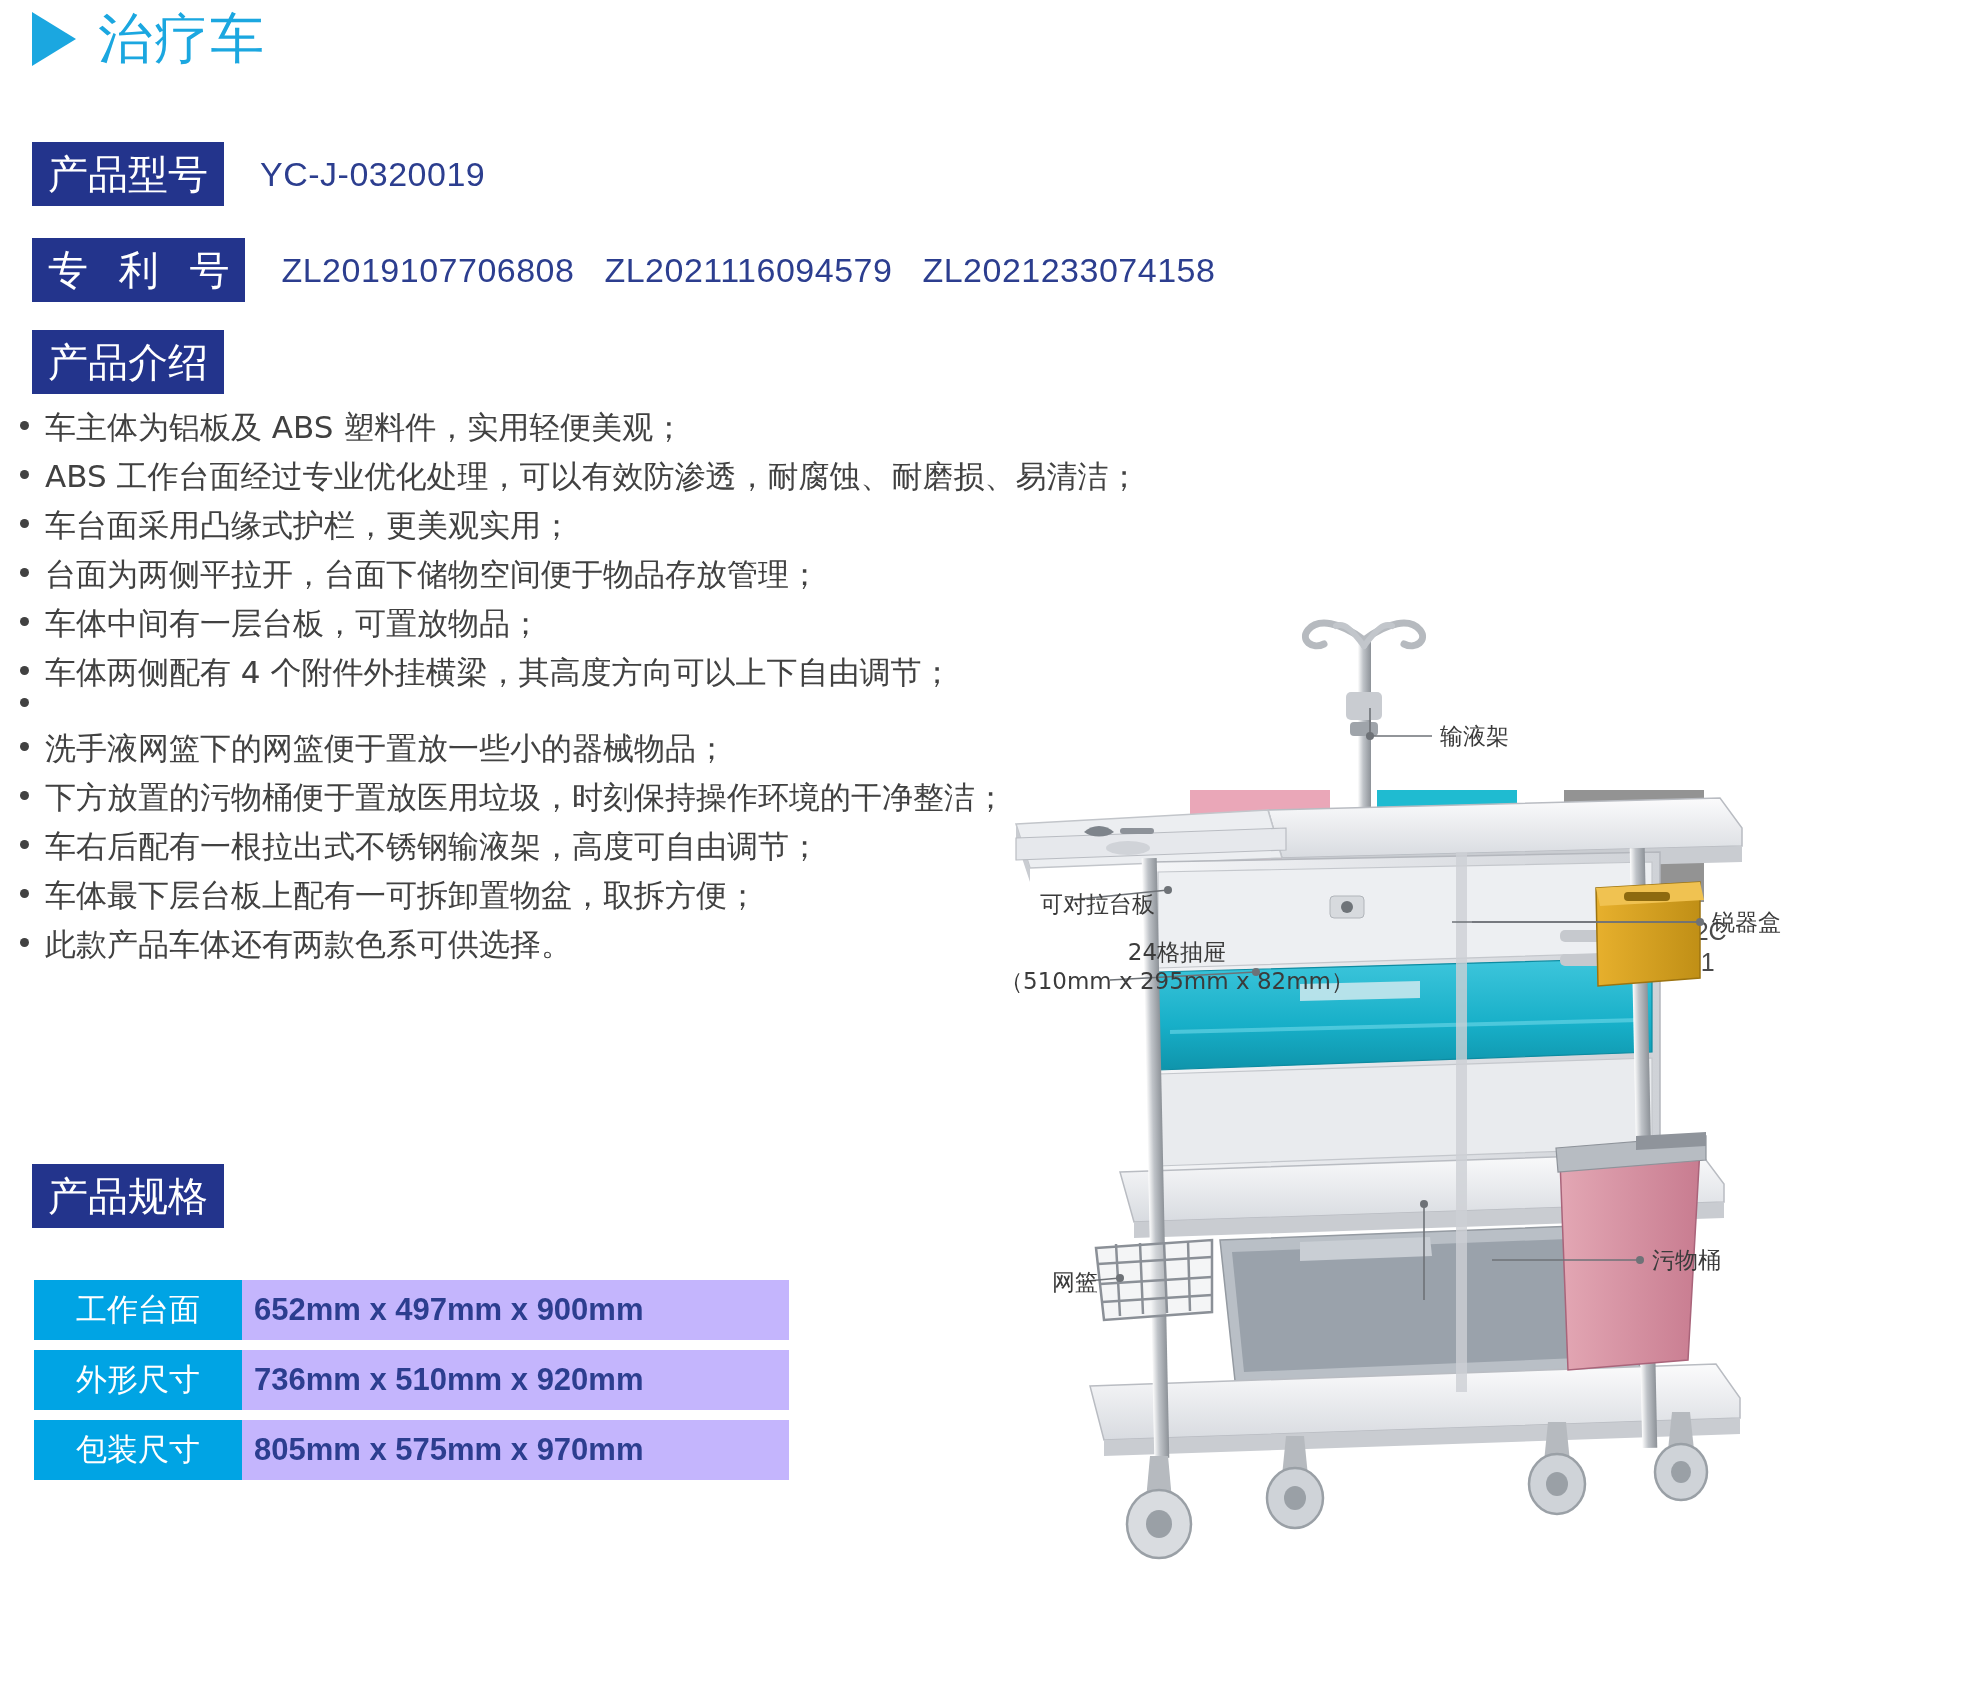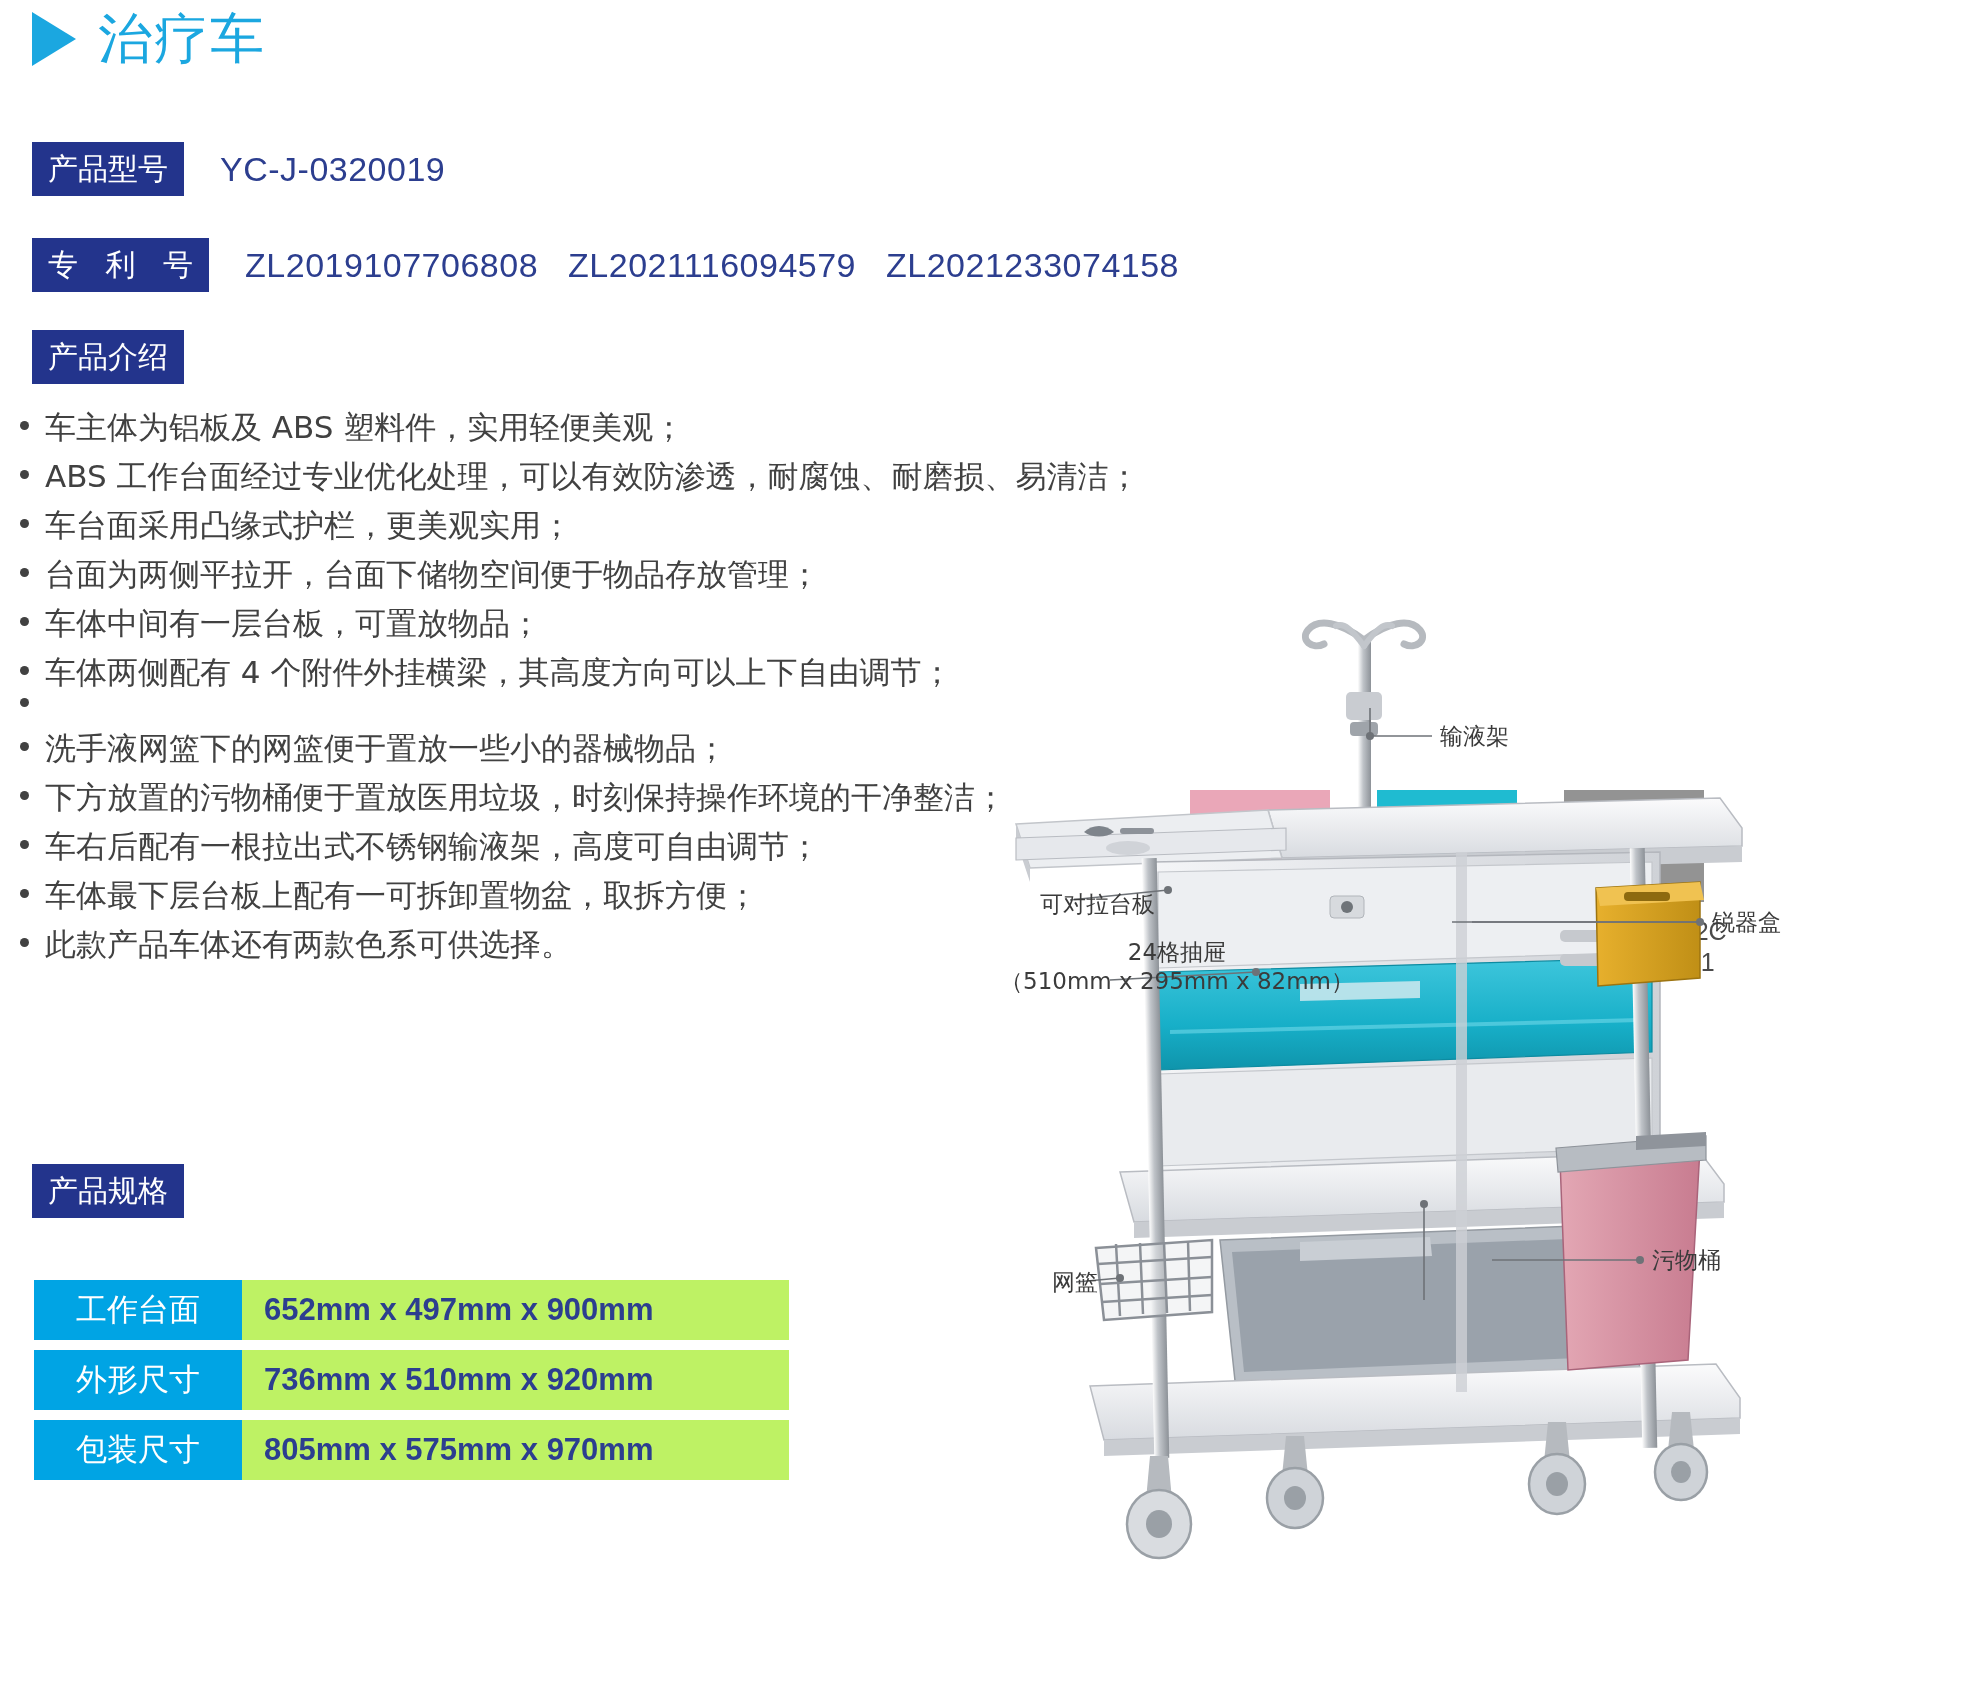--- a/index.html
+++ b/index.html
@@ -27,21 +27,21 @@
   .page-title {
     font-size: 54px; color: #1ba7e0; letter-spacing: 2px; line-height: 1;
     font-family: "DejaVu Sans", "Liberation Sans", sans-serif;
   }
 
   
   .chip {
     display: inline-block;
     background: #23348c;
     color: #ffffff;
-    font-size: 30px;
+    font-size: 40px;
     line-height: 1;
     padding: 12px 16px;
     font-family: "DejaVu Sans", "Liberation Sans", sans-serif;
     white-space: nowrap;
   }
   .chip.wide-space { letter-spacing: 9px; padding-right: 7px; }
 
   .field-row { position: absolute; display: flex; align-items: center; gap: 36px; }
   .field-value {
     font-size: 34px; color: #2c3e8f; letter-spacing: 0.5px;
@@ -79,22 +79,22 @@
     position: absolute; left: 34px; top: 1280px;
     display: flex; flex-direction: column; gap: 10px;
   }
   .spec-row { display: flex; align-items: stretch; height: 60px; }
   .spec-key {
     width: 208px; background: #00a4e4; color: #ffffff;
     font-size: 31px; display: flex; align-items: center; justify-content: center;
     font-family: "DejaVu Sans", "Liberation Sans", sans-serif;
   }
   .spec-val {
-    width: 547px; background: #bef264; color: #2c3e8f;
-    font-size: 31px; display: flex; align-items: center; padding-left: 22px;
+    width: 547px; background: #c4b5fd; color: #2c3e8f;
+    font-size: 31px; display: flex; align-items: center; padding-left: 12px;
     font-weight: bold;
     font-family: "Liberation Sans", sans-serif;
   }
 
   
   .swatches {
     position: absolute; left: 1175px; top: 790px;
     display: flex; gap: 17px;
   }
   .swatch-col { display: flex; flex-direction: column; align-items: center; width: 170px; }

